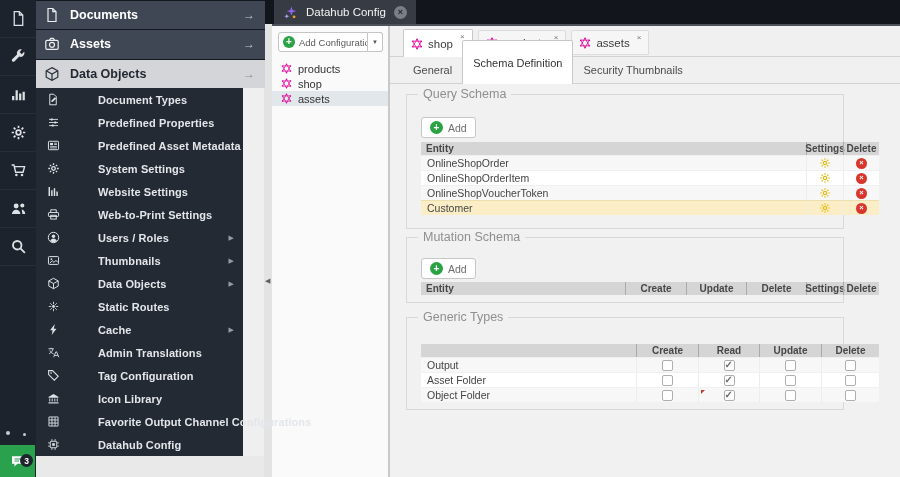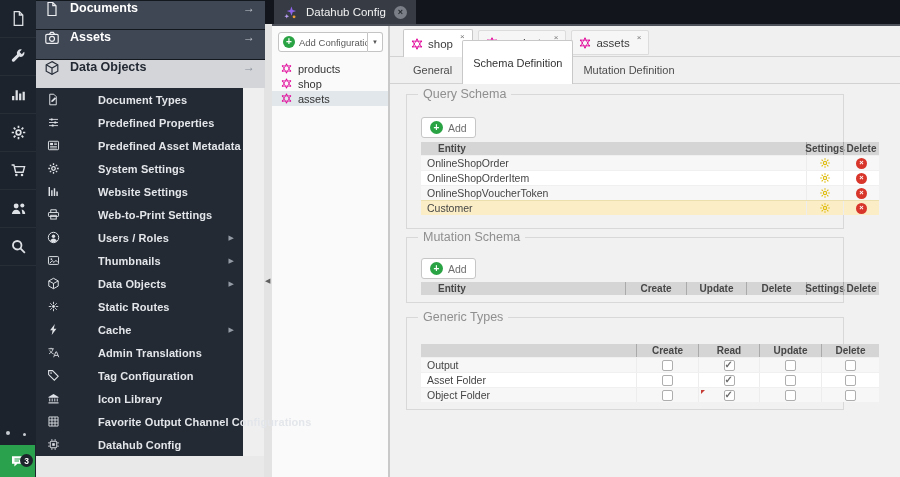--- a/index.html
+++ b/index.html
@@ -12,21 +12,21 @@
   .strip-cell .ic { width:17px; height:17px; color:#dde1e6; }
   .strip-dot { position:absolute; border-radius:50%; background:#c7ccd2; }
   .dot1 { left:6px; top:431px; width:4px; height:4px; }
   .dot2 { left:23px; top:433px; width:3px; height:3px; }
   .chat-tile { position:absolute; left:0; top:445px; width:35px; height:32px; background:#2aa14c; display:flex; align-items:center; justify-content:center; }
   .chat-tile .ic { width:16px; height:16px; }
   .chat-badge { position:absolute; right:2px; top:9px; width:13px; height:13px; border-radius:50%; background:#1e242c; color:#fff; font-size:8.5px; font-weight:bold; display:flex; align-items:center; justify-content:center; }
 
   
   .menu-top { position:absolute; left:36px; top:0; width:229px; height:88px; background:#13181f; display:flex; flex-direction:column; gap:1px; padding-top:1px; z-index:6; }
-  .menu-header { flex:1; background:#404754; display:flex; padding:0 10px 0 8px; color:#fff; cursor:pointer; }
+  .menu-header { flex:1; background:#404754; display:flex; align-items:center; padding:0 10px 0 8px; color:#fff; cursor:pointer; }
   .menu-header .mh-icon { width:16px; height:16px; color:#eceef1; flex:none; }
   .menu-header .mh-label { font-size:12.5px; font-weight:bold; margin-left:10px; white-space:nowrap; }
   .menu-header .mh-arrow { margin-left:auto; color:#c3c8cf; font-size:12px; }
   .menu-header.active { background:#d3d5d9; color:#232933; }
   .menu-header.active .mh-icon { color:#2a303b; }
   .menu-header.active .mh-arrow { color:#878d96; }
 
   
   .submenu { position:absolute; left:36px; top:88px; width:207px; height:368px; background:#242a33; z-index:6; }
   .submenu-item { height:23px; display:flex; align-items:center; padding:0 9px 0 11px; color:#e3e6ea; cursor:pointer; }
@@ -82,21 +82,21 @@
   .add-btn .plus-circle { width:13px; height:13px; }
   .add-btn .add-label { font-size:10.5px; color:#6e6e6e; }
   .qs-add { top:22px; } .ms-add { top:20px; }
 
   .tbl { position:absolute; left:14px; width:458px; }
   .qs-tbl { top:47px; } .ms-tbl { top:44px; } .gt-tbl { top:26px; }
   .tbl-head { display:flex; height:13px; background:#d5d5d5; align-items:center; font-size:10px; font-weight:bold; color:#474747; }
   .th { padding:0 5px; height:100%; display:flex; align-items:center; }
   .th.c { justify-content:center; }
   .th + .th { border-left:1px solid #aaa; }
-  .grow { flex:1;margin-left:12px; }
+  .grow { flex:1; }
   .w61{width:61px;} .w60{width:60px;} .w37{width:37px;} .w36{width:36px;}
   .w62{width:62px;} .w58{width:58px;}
   .tr { display:flex; height:15px; align-items:center; background:#fff; font-size:10.5px; color:#454545; border-top:1px solid #f0f0f0; }
   .tr:nth-child(odd) { background:#f7f7f7; }
   .tr.hl { background:#fbeec7; border-top:1px solid #ecdfae; }
   .td { height:100%; display:flex; align-items:center; }
   .td.lbl { flex:1; padding:0 6px; }
   .td.cc { justify-content:center; border-left:1px solid #ededed; position:relative; }
   .gear-y { width:12px; height:12px; color:#dfbc12; }
   .del-dot { width:11px; height:11px; border-radius:50%; background:#d8352b; color:#fff; font-size:7.5px; font-weight:bold; display:flex; align-items:center; justify-content:center; line-height:1; cursor:pointer; }
@@ -562,21 +562,21 @@
 
         <div class="subtab">
           <span>General</span>
         </div>
 
         <div class="subtab active">
           <span>Schema Definition</span>
         </div>
 
         <div class="subtab">
-          <span>Mutation Definition</span>
+          <span>Security Thumbnails</span>
         </div>
       </div>
 
     <div class="content">
 
       <div class="fs fs-qs">
         <span class="fs-legend">Query Schema</span>
         <div class="add-btn qs-add">
           <span class="plus-circle">+</span>
           <span class="add-label">Add</span>

